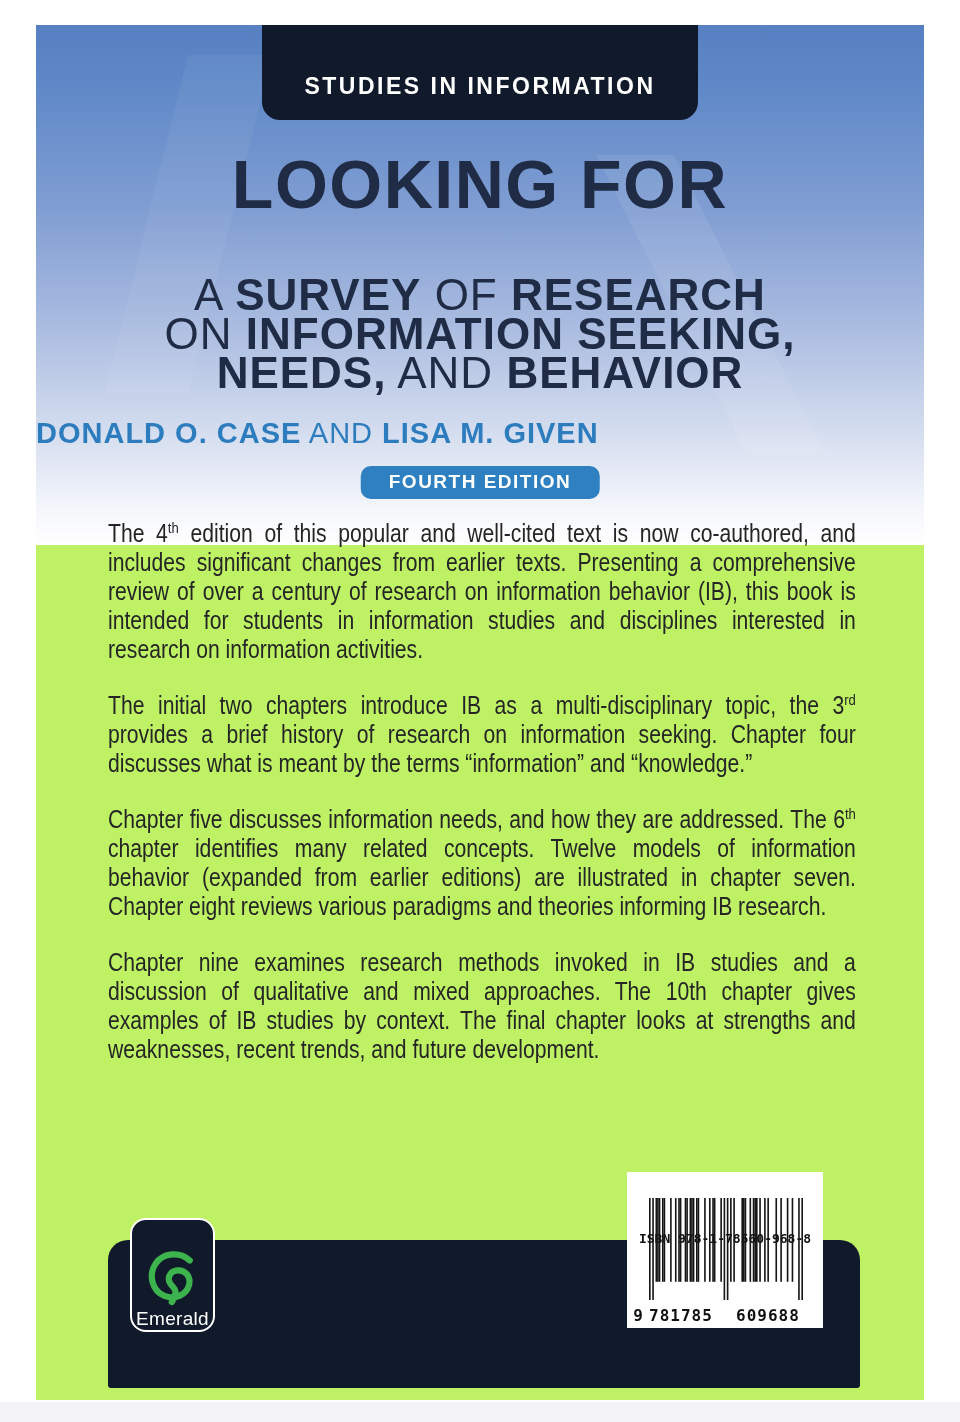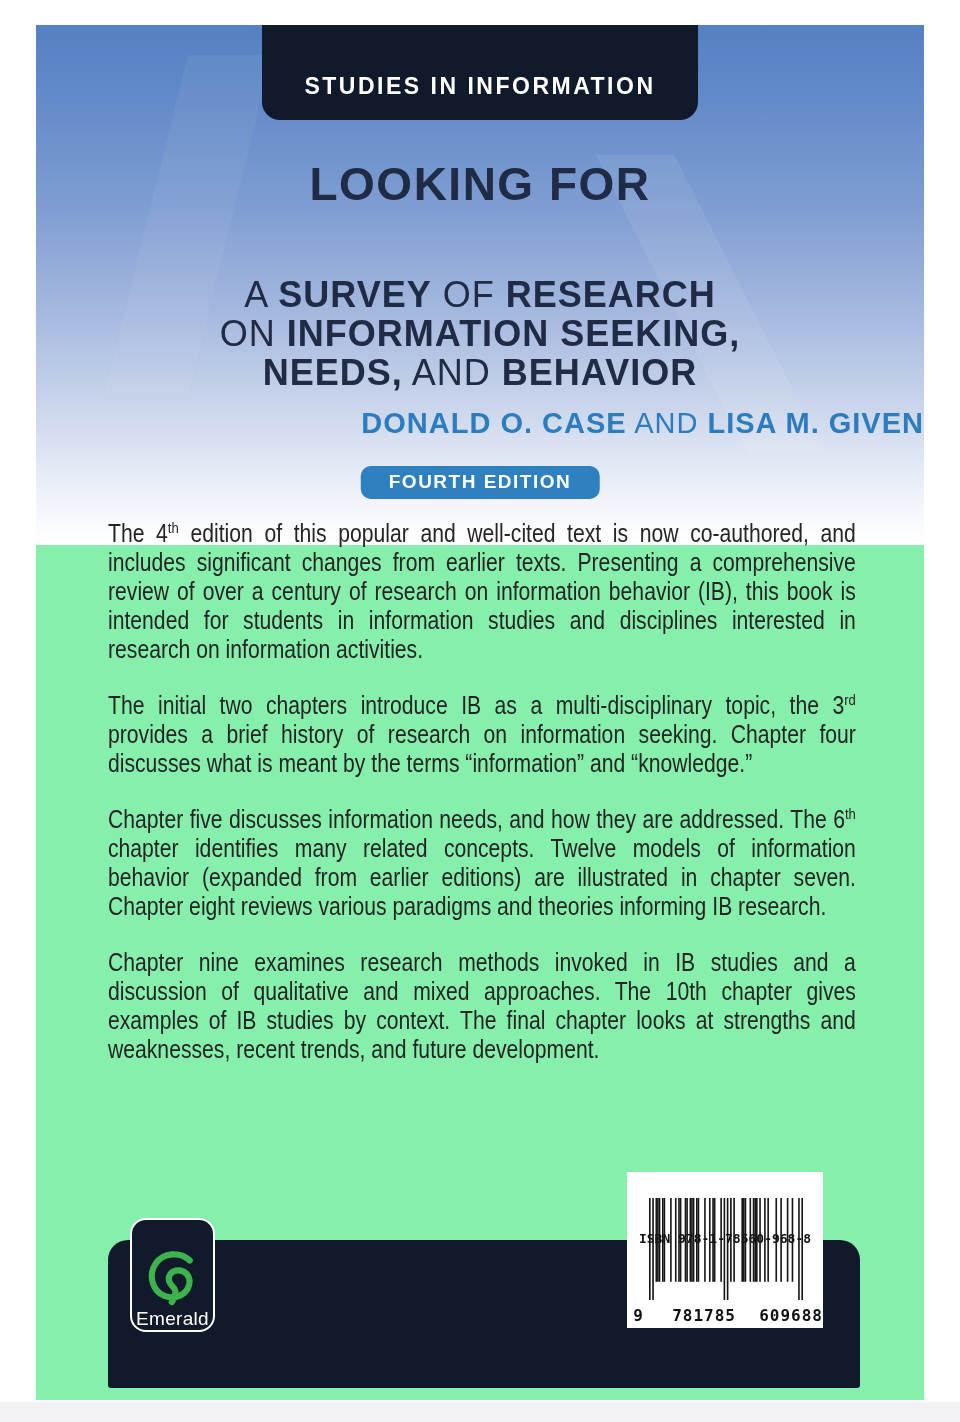--- a/index.html
+++ b/index.html
@@ -4,21 +4,21 @@
 <style>
   * { margin:0; padding:0; box-sizing:border-box; }
   html,body { background:#ffffff; }
   body {
     width:960px; height:1422px; position:relative;
     font-family:"Liberation Sans", sans-serif;
     overflow:hidden;
   }
   .cover {
     position:absolute; left:36px; top:25px; width:888px; height:1375px;
-    background:#86efac;
+    background:#bef264;
   }
   
   .hero-bg {
     position:absolute; left:0; top:0; width:888px; height:520px;
     background:linear-gradient(180deg,
       #5780c2 0%, #5d87c7 10%, #7f9dd2 35%, #aabce0 58%,
       #d4ddef 78%, #f4f6fb 93%, #ffffff 100%);
     overflow:hidden;
   }
   .wm { position:absolute; background:rgba(255,255,255,0.08); }
@@ -35,31 +35,31 @@
     display:flex; align-items:flex-end; justify-content:center;
     padding-bottom:20px; z-index:2;
   }
   .series-badge span {
     color:#ffffff; font-size:23px; font-weight:700; letter-spacing:2.5px;
   }
   
   .title-block {
     position:absolute; top:133px; left:0; width:100%;
     text-align:center; color:#202b45; z-index:2;
-    font-size:46px; font-weight:700; line-height:53px; letter-spacing:1.5px;
+    font-size:68px; font-weight:700; line-height:53px; letter-spacing:1.5px;
   }
   .subtitle-block {
     position:absolute; top:250px; left:0; width:100%;
     text-align:center; color:#202b45; z-index:2;
-    font-size:36px; font-weight:400; line-height:39px; letter-spacing:1px;
+    font-size:44px; font-weight:400; line-height:39px; letter-spacing:1px;
   }
   .subtitle-block .b { font-weight:700; }
   .author-line {
-    position:absolute; top:382px; left:0; width:100%;
-    text-align:right; color:#2c7cbe; z-index:2;
+    position:absolute; top:392px; left:0; width:100%;
+    text-align:left; color:#2c7cbe; z-index:2;
     font-size:29px; font-weight:400; letter-spacing:1px;
   }
   .author-line .b { font-weight:700; }
   .edition-badge {
     position:absolute; top:441px; left:50%; transform:translateX(-50%);
     background:#2e80c0; color:#ffffff; border-radius:10px;
     padding:5px 28px 6px; font-size:19px; font-weight:700;
     letter-spacing:1.5px; z-index:2; white-space:nowrap;
   }
   
@@ -103,21 +103,21 @@
     position:absolute; left:22px; top:26px; width:154px; height:102px;
   }
   .ean-svg rect { fill:#161616; }
   .bc-digits {
     position:absolute; left:0; bottom:3px; width:100%;
     display:flex; align-items:flex-end;
     font-family:"DejaVu Sans Mono", monospace;
     font-size:16px; font-weight:700; color:#111111;
   }
   .bc-digits .d9 { width:22px; text-align:center; }
-  .bc-digits .grp { flex:1; text-align:right; letter-spacing:1px; }
+  .bc-digits .grp { flex:1; text-align:left; letter-spacing:1px; }
   
   .bottom-strip {
     position:absolute; left:0; bottom:0; width:960px; height:20px;
     background:#f3f3f6;
   }
 </style>
 </head>
 <body>
 
 <div class="cover">

